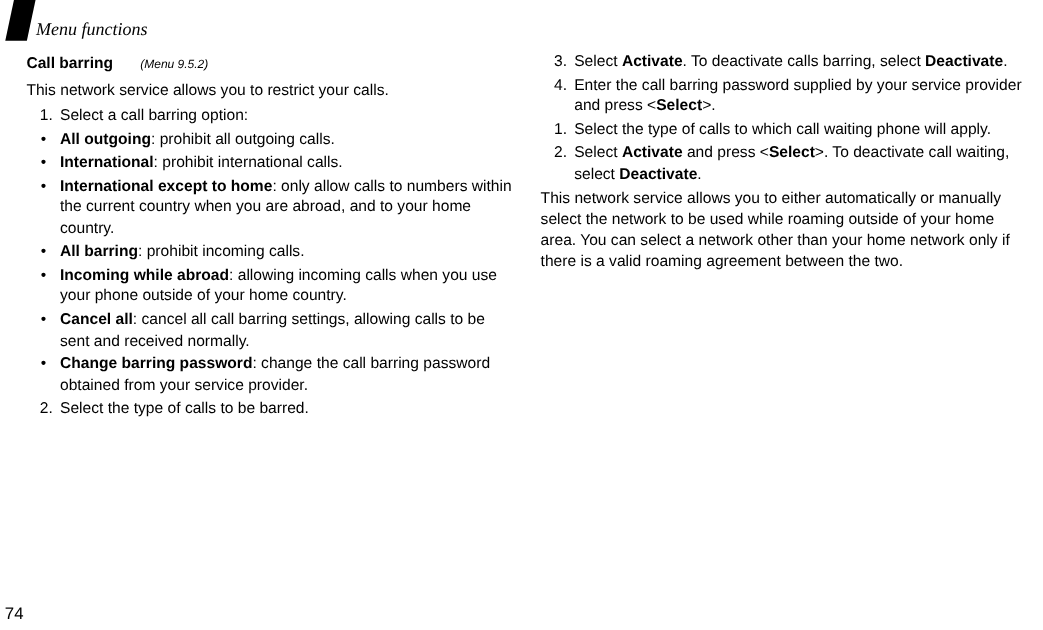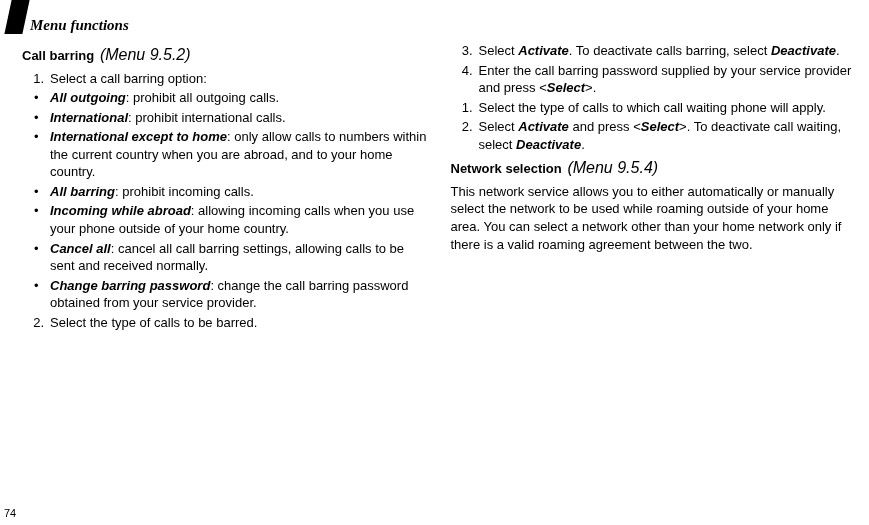--- a/index.html
+++ b/index.html
@@ -17,21 +17,20 @@
     width: 869px;
     height: 525px;
     box-sizing: border-box;
     padding: 12px 14px 14px 22px;
   }
   .header-block {
     position: relative;
     height: 22px;
     margin-bottom: 6px;
     margin-left: -14px;
-    font-weight: bold;
   }
   .header-accent {
     position: absolute;
     left: 0;
     top: -12px;
     width: 18px;
     height: 34px;
     background: #000;
     transform: skewX(-12deg);
   }
@@ -49,47 +48,47 @@
     font-size: 13px;
     line-height: 1.35;
   }
   .col {
     flex: 1 1 0;
   }
   .sect-head {
     margin: 4px 0 4px 0;
   }
   .sect-title { font-weight: bold; text-align: right; }
-  .sect-menu  { font-style: italic; font-size: 16px; margin-left: 2px;}
+  .sect-menu  { font-style: italic; font-size: 10px; margin-left: 19px;}
   .para { margin: 3px 0 4px 0; }
   .step {
     display: flex;
     margin: 2px 0 2px 0;
   }
   .step-num {
     flex: 0 0 22px;
     text-align: right;
     padding-right: 6px;
   }
   .step-text { flex: 1 1 auto; }
   .bullet {
     display: flex;
     margin: 2px 0 2px 12px;
   }
   .bullet-dot {
     flex: 0 0 16px;
     text-align: left;
   }
   .bullet-text { flex: 1 1 auto; }
-  b { font-weight: bold; font-style: italic; }
+  b { font-weight: bold; }
   .pgnum {
     position: absolute;
     left: 4px;
     bottom: 6px;
-    font-size: 11px;
+    font-size: 14px;
   }
 </style>
 </head>
 <body>
 
 <div class="page">
 
   <div class="header-block">
     <div class="header-accent"></div>
     <span class="header-title">Menu functions</span>
@@ -97,20 +96,21 @@
 
   <div class="columns">
 
     <div class="col">
 
       <div class="sect-head">
         <span class="sect-title">Call barring</span>
         <span class="sect-menu">(Menu 9.5.2)</span>
       </div>
 
+      <div class="para">This network service allows you to restrict your calls.</div>
 
       <div class="step">
         <div class="step-num">1.</div>
         <div class="step-text">Select a call barring option:</div>
       </div>
 
       <div class="bullet">
         <div class="bullet-dot">•</div>
         <div class="bullet-text">
           <b>All outgoing</b><span>: prohibit all outgoing calls.</span>
@@ -189,24 +189,20 @@
         <div class="step-text">Select the type of calls to which call waiting phone will apply.</div>
       </div>
 
       <div class="step">
         <div class="step-num">2.</div>
         <div class="step-text">
           <span>Select </span><b>Activate</b><span> and press &lt;</span><b>Select</b><span>&gt;. To deactivate call waiting, select </span><b>Deactivate</b><span>.</span>
         </div>
       </div>
 
-      <div class="sect-head">
-        <span class="sect-title">Network selection</span>
-        <span class="sect-menu">(Menu 9.5.4)</span>
-      </div>
 
       <div class="para">This network service allows you to either automatically or manually select the network to be used while roaming outside of your home area. You can select a network other than your home network only if there is a valid roaming agreement between the two.</div>
 
     </div>
 
   </div>
 
   <div class="pgnum">74</div>
 
 </div>

